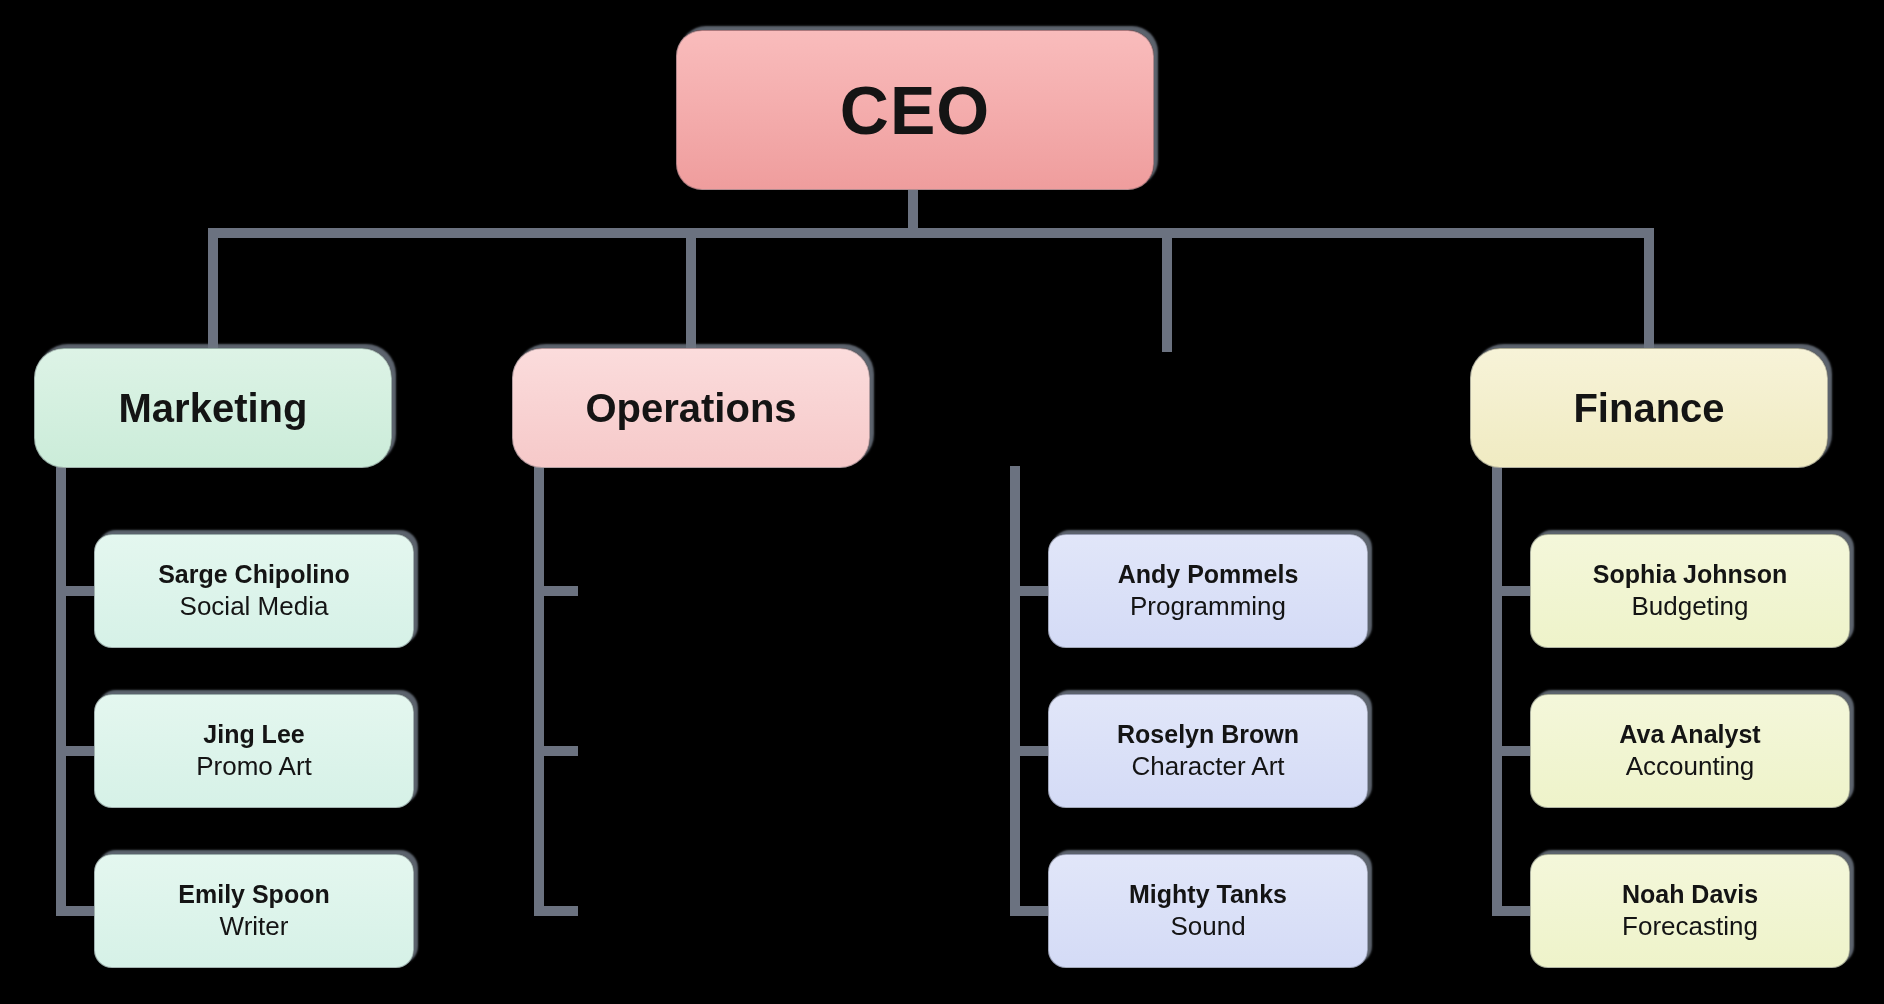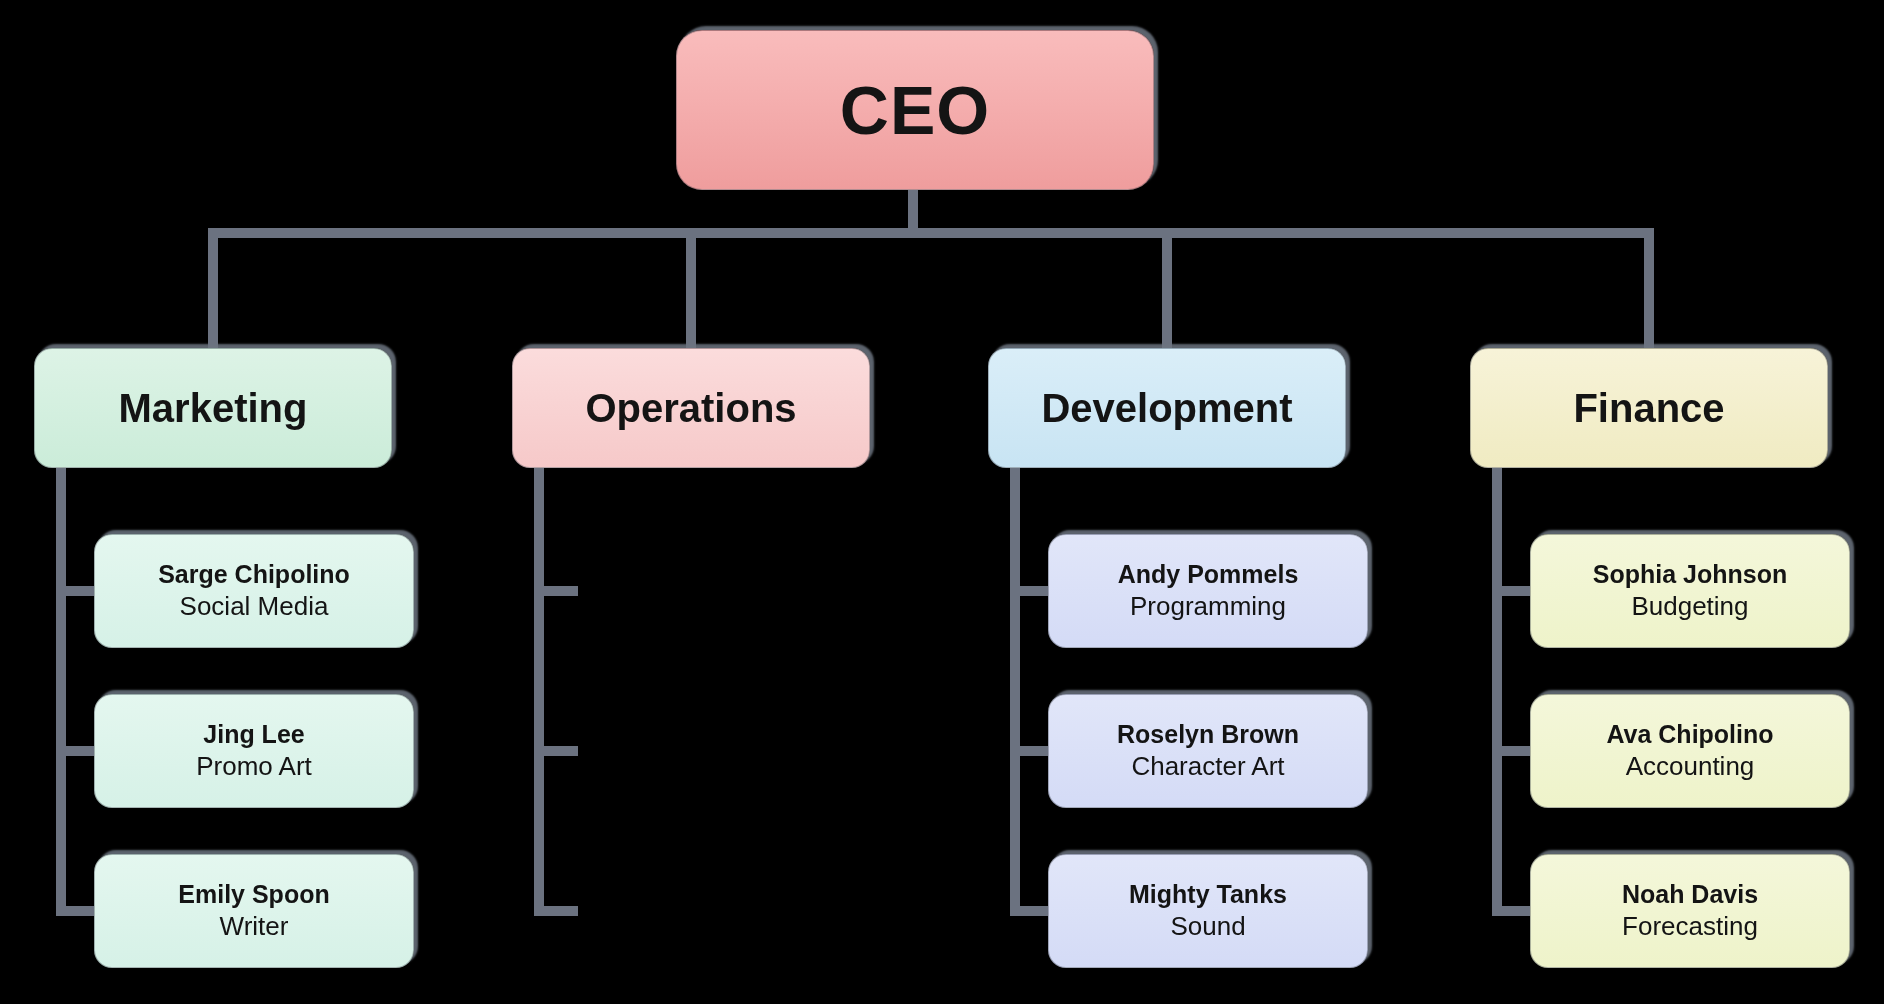--- a/index.html
+++ b/index.html
@@ -35,21 +35,21 @@
     color: #141414;
     text-align: center;
   }
   .ceo {
     left: 676px; top: 30px; width: 478px; height: 160px;
     border-radius: 26px;
     font-size: 68px; font-weight: bold; letter-spacing: 1px;
   }
   .dept-header {
     left: 0; top: 0; width: 358px; height: 120px;
-    border-radius: 18px;
+    border-radius: 30px;
     font-size: 40px; font-weight: bold;
   }
   .member {
     left: 60px; width: 320px; height: 114px;
     border-radius: 18px;
   }
   .member .name { font-size: 25px; font-weight: bold; line-height: 1.3; }
   .member .role { font-size: 26px; line-height: 1.3; }
   .m0 { top: 186px; } .m1 { top: 346px; } .m2 { top: 506px; }
 
@@ -102,23 +102,20 @@
     <div class="node dept-header" style="--g1: #fbdcdc; --g2: #f6c9c9;">
       <span>Operations</span>
     </div>
   </div>
 
   <div class="col col2">
     <div class="connector spine" style="background: rgb(107, 114, 128);"></div>
     <div class="connector stub s0" style="background: rgb(107, 114, 128);"></div>
     <div class="connector stub s1" style="background: rgb(107, 114, 128);"></div>
     <div class="connector stub s2" style="background: rgb(107, 114, 128);"></div>
-    <div class="node dept-header" style="--g1: #daeef8; --g2: #c8e4f3;">
-      <span>Development</span>
-    </div>
     <div class="node member m0" style="--g1: #e1e6f9; --g2: #d4dbf6;">
       <div class="name">Andy Pommels</div>
       <div class="role">Programming</div>
     </div>
     <div class="node member m1" style="--g1: #e1e6f9; --g2: #d4dbf6;">
       <div class="name">Roselyn Brown</div>
       <div class="role">Character Art</div>
     </div>
     <div class="node member m2" style="--g1: #e1e6f9; --g2: #d4dbf6;">
       <div class="name">Mighty Tanks</div>
@@ -132,21 +129,21 @@
     <div class="connector stub s1" style="background: rgb(107, 114, 128);"></div>
     <div class="connector stub s2" style="background: rgb(107, 114, 128);"></div>
     <div class="node dept-header" style="--g1: #f7f3d8; --g2: #f0ebc2;">
       <span>Finance</span>
     </div>
     <div class="node member m0" style="--g1: #f4f7da; --g2: #eef3ca;">
       <div class="name">Sophia Johnson</div>
       <div class="role">Budgeting</div>
     </div>
     <div class="node member m1" style="--g1: #f4f7da; --g2: #eef3ca;">
-      <div class="name">Ava Chipolino</div>
+      <div class="name">Ava Analyst</div>
       <div class="role">Accounting</div>
     </div>
     <div class="node member m2" style="--g1: #f4f7da; --g2: #eef3ca;">
       <div class="name">Noah Davis</div>
       <div class="role">Forecasting</div>
     </div>
   </div>
 
 </div>
 

